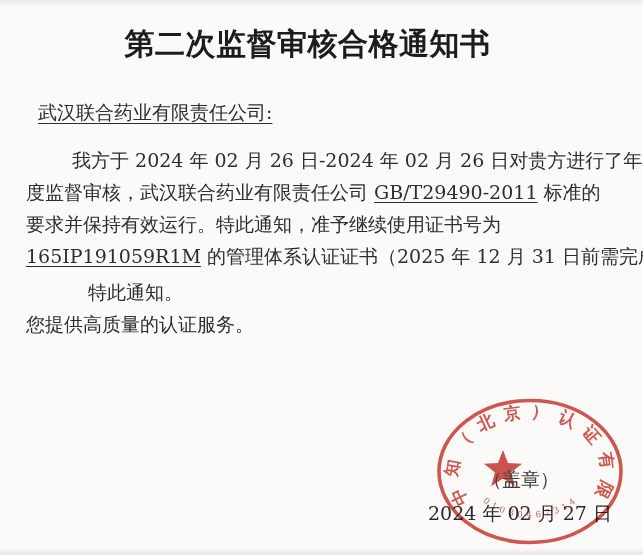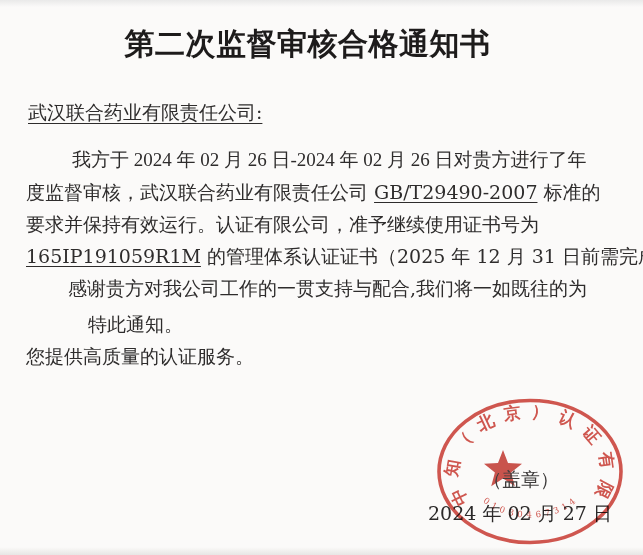--- a/index.html
+++ b/index.html
@@ -25,41 +25,41 @@
     box-sizing: border-box;
     text-align: center;
     font-size: 30px;
     font-weight: bold;
     color: #1d1b1b;
     letter-spacing: 0.5px;
   }
   .recipient {
     position: absolute;
     top: 100px;
-    left: 28px;
+    left: 38px;
     font-size: 19px;
   }
   .recipient .uline {
     text-decoration: underline;
     text-underline-offset: 4px;
     text-decoration-thickness: 1px;
   }
   .body-block {
     position: absolute;
     top: 144px;
     left: 26px;
     width: 590px;
     font-size: 19px;
   }
   .body-line {
     height: 32px;
     line-height: 32px;
     white-space: nowrap;
   }
-  .indent-p1 { padding-left: 46px; font-family: Liberation Serif, serif; }
+  .indent-p1 { padding-left: 46px; }
   .indent-p2 { padding-left: 42px; }
   .indent-close { padding-left: 62px; }
   .line-close { margin-top: 4px; }
   .code-underline {
     text-decoration: underline;
     text-underline-offset: 3px;
     text-decoration-thickness: 1px;
   }
   .issue-date {
     position: absolute;
@@ -102,24 +102,23 @@
 <div class="page">
 
   <div class="doc-title">第二次监督审核合格通知书</div>
 
   <div class="recipient">
     <span class="uline"><span>武汉联合药业有限责任公司</span><span>:</span></span>
   </div>
 
   <div class="body-block">
     <div class="body-line indent-p1">我方于 2024 年 02 月 26 日-2024 年 02 月 26 日对贵方进行了年</div>
-    <div class="body-line"><span>度监督审核，武汉联合药业有限责任公司 </span><span class="code-underline">GB/T29490-2007</span><span> 标准的</span></div>
-    <div class="body-line">要求并保持有效运行。认证有限公司，准予继续使用证书号为</div>
+    <div class="body-line"><span>度监督审核，武汉联合药业有限责任公司 </span><span class="code-underline">GB/T29490-2011</span><span> 标准的</span></div>
+    <div class="body-line">要求并保持有效运行。特此通知，准予继续使用证书号为</div>
     <div class="body-line"><span class="code-underline">165IP191059R1M</span><span> 的管理体系认证证书（2025 年 12 月 31 日前需完成</span></div>
-    <div class="body-line indent-p2">感谢贵方对我公司工作的一贯支持与配合,我们将一如既往的为</div>
     <div class="body-line indent-close line-close">特此通知。</div>
     <div class="body-line">您提供高质量的认证服务。</div>
   </div>
 
   <div class="issue-date">2024 年 02 月 27 日</div>
 
   <svg class="seal" viewBox="0 0 200 165" xmlns="http://www.w3.org/2000/svg">
     <defs>
       <path id="sealArcTop" d="M 41 110.5 A 72 54 0 1 1 159 110.5" fill="none"></path>
       <path id="sealArcBottom" d="M 47.4 103.9 A 62 46 0 0 0 152.6 103.9" fill="none"></path>

